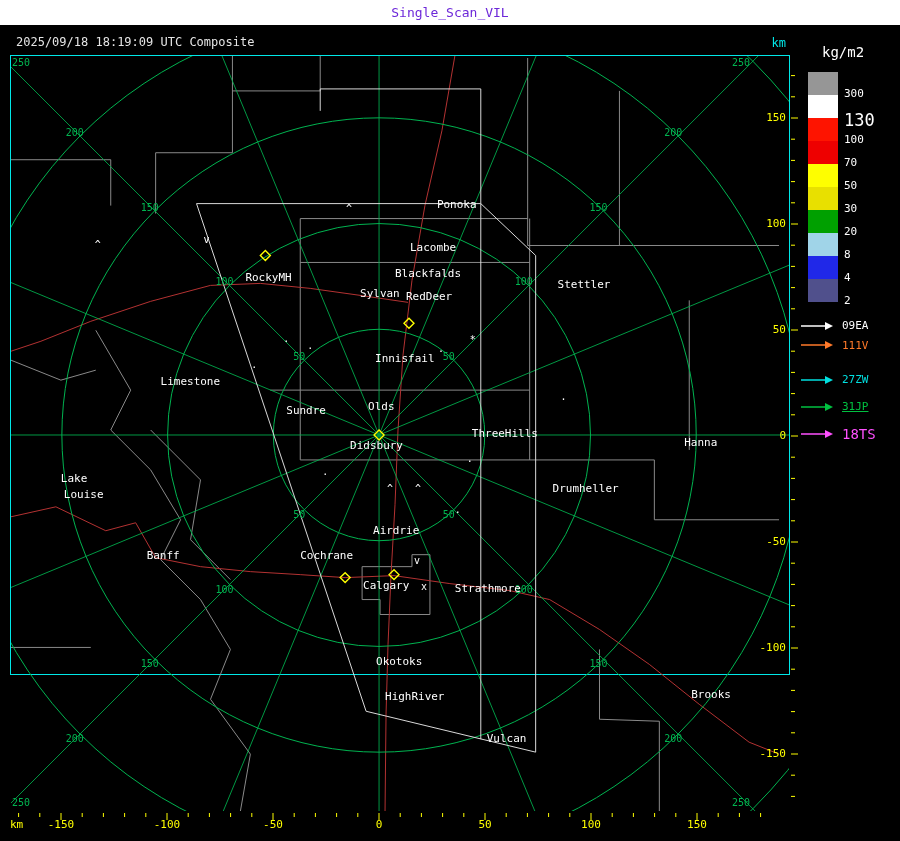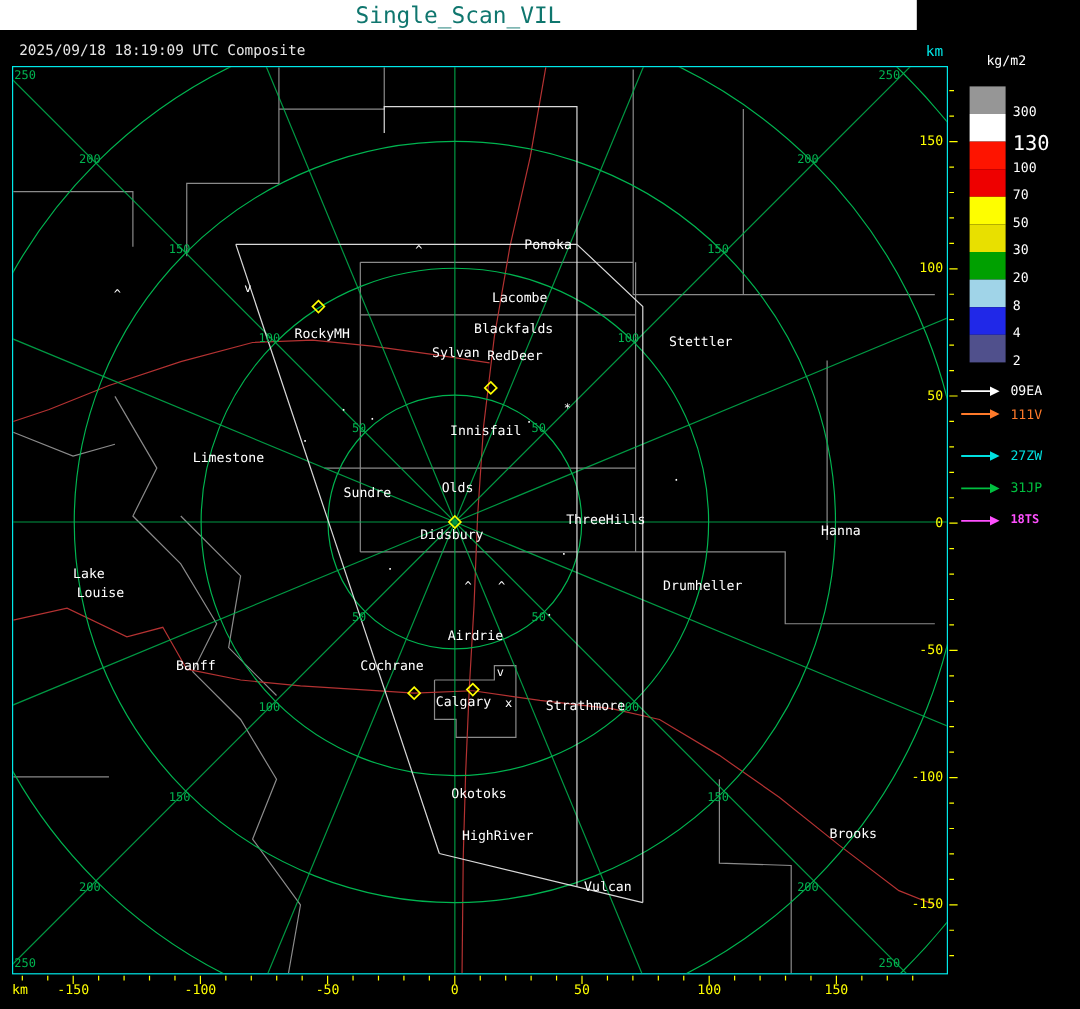--- a/index.html
+++ b/index.html
@@ -1,29 +1,29 @@
 <!DOCTYPE html>
 <html><head>
 <meta charset="utf-8">
 <style>
   html,body{margin:0;padding:0;background:#000;}
   body{width:900px;height:841px;position:relative;overflow:hidden;
        font-family:"DejaVu Sans Mono","Liberation Mono",monospace;}
-  #title-bar{position:absolute;left:0;top:0;width:764px;height:25px;background:#ffffff;
-             color:#0f766e;display:flex;align-items:center;justify-content:center;font-size:19px;}
+  #title-bar{position:absolute;left:0;top:0;width:900px;height:25px;background:#ffffff;
+             color:#6d28d9;display:flex;align-items:center;justify-content:center;font-size:13px;}
   #timestamp{position:absolute;left:16px;top:35px;color:#e5e5e5;font-size:12px;}
   #top-km{position:absolute;left:752px;top:36px;width:34px;text-align:right;color:#00e8e8;font-size:12px;}
-  #plot{position:absolute;left:10px;top:55px;width:780px;height:757px;border:1px solid #00e8e8;box-sizing:border-box;background:#000;}
+  #plot{position:absolute;left:10px;top:55px;width:780px;height:620px;border:1px solid #00e8e8;box-sizing:border-box;background:#000;}
   #map-svg{display:block;}
   #map-svg text{font-family:"DejaVu Sans Mono","Liberation Mono",monospace;}
   #right-axis{position:absolute;left:748px;top:55px;width:38px;height:757px;}
   #bottom-axis{position:absolute;left:10px;top:818px;width:780px;height:14px;}
   #bottom-km{position:absolute;left:10px;top:818px;color:#ffff00;font-size:11px;}
   #colorbar{position:absolute;left:800px;top:40px;width:100px;height:270px;}
-  #colorbar-unit{position:absolute;left:22px;top:4px;color:#ffffff;font-size:11px;}
+  #colorbar-unit{position:absolute;left:22px;top:4px;color:#ffffff;font-size:14px;}
   #radar-legend{position:absolute;left:798px;top:312px;width:100px;}
   #bottom-ticks{position:absolute;left:10px;top:813px;}
   #right-ticks{position:absolute;left:791px;top:55px;}
 </style>
 </head>
 <body>
 
 <div id="title-bar">
   <span>Single_Scan_VIL</span>
 </div>
@@ -310,22 +310,22 @@
         <line x1="1" y1="6" x2="25" y2="6" stroke="#00e0e0" stroke-width="1.5"></line>
         <polygon points="25,2 33,6 25,10" fill="#00e0e0"></polygon>
       </svg>
       <span style="color: rgb(0, 224, 224); font-size: 11px;">27ZW</span>
     </div>
     <div style="display:flex;align-items:center;height:27px;gap:8px;padding-left:2px">
       <svg width="34" height="12">
         <line x1="1" y1="6" x2="25" y2="6" stroke="#00c040" stroke-width="1.5"></line>
         <polygon points="25,2 33,6 25,10" fill="#00c040"></polygon>
       </svg>
-      <span style="color: rgb(0, 192, 64); font-size: 11px;">31JP</span>
+      <span style="color: rgb(0, 192, 64); font-size: 11px; text-decoration: underline;">31JP</span>
     </div>
     <div style="display:flex;align-items:center;height:27px;gap:8px;padding-left:2px">
       <svg width="34" height="12">
         <line x1="1" y1="6" x2="25" y2="6" stroke="#ff50ff" stroke-width="1.5"></line>
         <polygon points="25,2 33,6 25,10" fill="#ff50ff"></polygon>
       </svg>
-      <span style="color: rgb(255, 80, 255); font-size: 10px; font-weight: bold;">18TS</span>
+      <span style="color: rgb(255, 80, 255); font-size: 14px;">18TS</span>
     </div>
   </div>
 
 </body></html>

